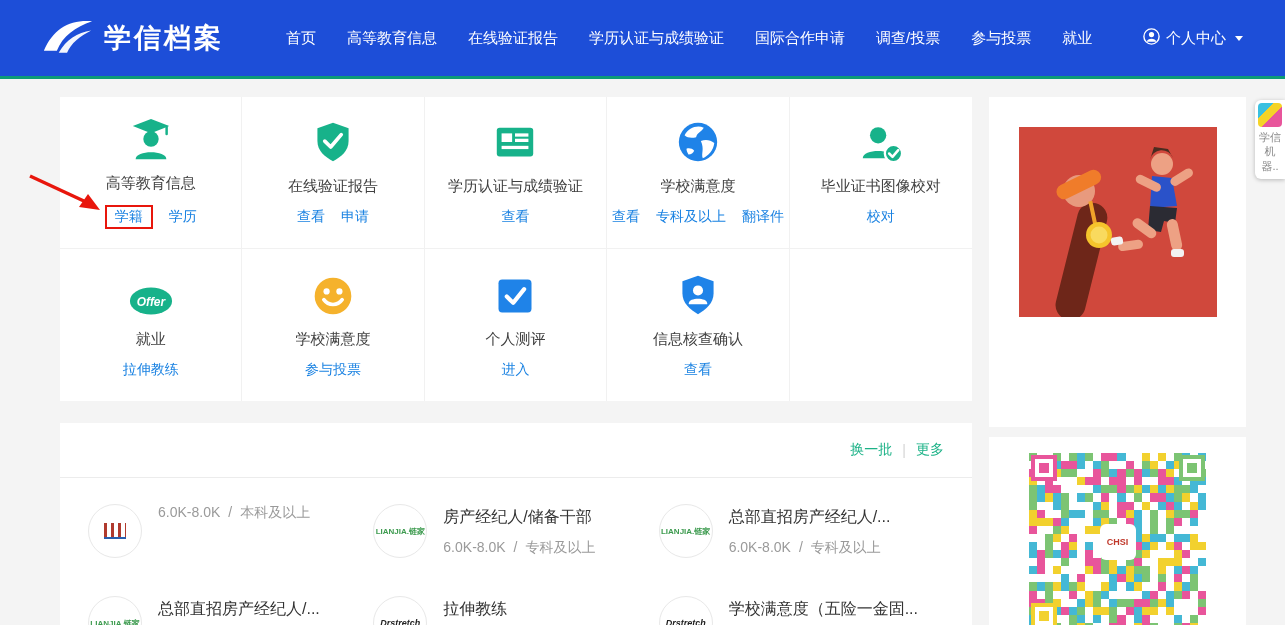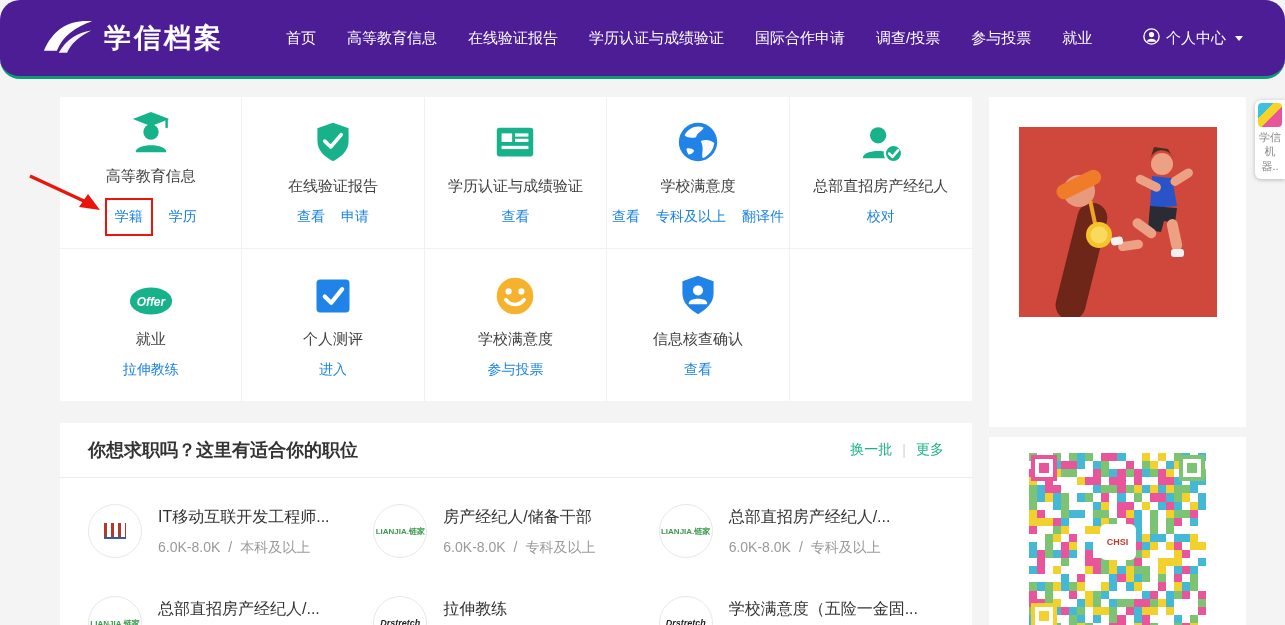--- a/index.html
+++ b/index.html
@@ -5,22 +5,22 @@
   * { margin:0; padding:0; box-sizing:border-box; }
   html,body { width:1285px; height:625px; }
   body {
     position:relative; overflow:hidden; background:#f4f4f4;
     font-family:"Liberation Sans","DejaVu Sans",sans-serif;
   }
   a { text-decoration:none; cursor:pointer; }
 
   
   .header {
-    height:79px; background:#4c1d95; border-bottom:3px solid #0d9b76;
-    display:flex; align-items:center; padding:0 42px; color:#fff;border-radius:20px;
+    height:79px; background:#1d4ed8; border-bottom:3px solid #0d9b76;
+    display:flex; align-items:center; padding:0 42px; color:#fff;
   }
   .logo { display:flex; align-items:center; gap:10px; cursor:pointer; }
   .logo-text { font-size:27px; font-weight:700; letter-spacing:3px; }
   .nav { display:flex; gap:31px; margin-left:62px; font-size:15px; white-space:nowrap; }
   .nav-item { cursor:pointer; }
   .user-menu { margin-left:auto; display:flex; align-items:center; gap:6px; font-size:15px; cursor:pointer; white-space:nowrap; }
   .caret { width:0; height:0; border-left:4.5px solid transparent; border-right:4.5px solid transparent; border-top:5.5px solid #fff; margin-left:3px; }
 
   
   .services-card { position:absolute; left:60px; top:97px; width:912px; background:#fff; }
@@ -28,21 +28,21 @@
   .service-cell {
     height:152px; display:flex; flex-direction:column; align-items:center; justify-content:center;
     border-right:1px solid #f1f1f1; border-bottom:1px solid #f1f1f1;
   }
   .service-cell:nth-child(5n) { border-right:none; }
   .service-cell:nth-child(n+6) { border-bottom:none; }
   .service-icon { height:46px; margin-bottom:12px; display:flex; align-items:flex-end; }
   .service-title { font-size:15px; color:#404040; margin-bottom:12px; }
   .service-links { display:flex; gap:16px; font-size:14px; align-items:center; }
   .service-links a { color:#1a82e2; }
-  .red-box { border:2px solid #e8160c; padding:8px 8px; }
+  .red-box { border:2px solid #e8160c; padding:1px 8px; }
 
   
   .annot-arrow { position:absolute; left:24px; top:170px; z-index:6; }
 
   
   .jobs-card { position:absolute; left:60px; top:423px; width:912px; height:260px; background:#fff; overflow:hidden; }
   .jobs-header { height:55px; display:flex; align-items:center; padding:0 28px; border-bottom:1px solid #ececec; }
   .jobs-title { font-size:18px; font-weight:700; color:#333; }
   .jobs-header-links { margin-left:auto; display:flex; align-items:center; gap:10px; font-size:14px; }
   .jobs-header-links a { color:#1cb287; }
@@ -197,69 +197,69 @@
       <div class="service-icon">
         <svg width="46" height="46" viewBox="0 0 48 48">
           <g fill="#17b28a">
             <circle cx="21" cy="17" r="8.5"></circle>
             <path d="M5 41 c0-10 32-10 32 0 z"></path>
           </g>
           <circle cx="37" cy="36" r="9" fill="#17b28a" stroke="#fff" stroke-width="2.4"></circle>
           <polyline points="32.5,36 36,39.5 42,32.5" stroke="#fff" stroke-width="2.6" fill="none" stroke-linecap="round" stroke-linejoin="round"></polyline>
         </svg>
       </div>
-      <div class="service-title">总部直招房产经纪人</div>
+      <div class="service-title">毕业证书图像校对</div>
       <div class="service-links">
         <a>校对</a>
       </div>
     </div>
 
     <div class="service-cell">
       <div class="service-icon">
         <svg width="46" height="34" viewBox="0 0 48 34">
           <ellipse cx="24" cy="17" rx="22" ry="14" fill="#17b28a"></ellipse>
           <text x="24" y="22" text-anchor="middle" font-size="12.5" font-weight="bold" font-style="italic" fill="#fff">Offer</text>
         </svg>
       </div>
       <div class="service-title">就业</div>
       <div class="service-links">
         <a>拉伸教练</a>
-      </div>
-    </div>
-
-    <div class="service-cell">
-      <div class="service-icon">
-        <svg width="44" height="44" viewBox="0 0 48 48">
-          <rect x="6" y="6" width="36" height="36" rx="4" fill="#1f83e8"></rect>
-          <polyline points="15,24.5 22,31.5 34,16.5" stroke="#fff" stroke-width="4.5" fill="none" stroke-linecap="round" stroke-linejoin="round"></polyline>
-        </svg>
-      </div>
-      <div class="service-title">个人测评</div>
-      <div class="service-links">
-        <a>进入</a>
       </div>
     </div>
 
     <div class="service-cell">
       <div class="service-icon">
         <svg width="44" height="44" viewBox="0 0 48 48">
           <circle cx="24" cy="24" r="20" fill="#f5b22c"></circle>
           <circle cx="17" cy="19" r="3.4" fill="#fff"></circle>
           <circle cx="31" cy="19" r="3.4" fill="#fff"></circle>
           <path d="M14 28 c5 7 15 7 20 0" stroke="#fff" stroke-width="4" fill="none" stroke-linecap="round"></path>
         </svg>
       </div>
       <div class="service-title">学校满意度</div>
       <div class="service-links">
         <a>参与投票</a>
       </div>
     </div>
 
     <div class="service-cell">
       <div class="service-icon">
+        <svg width="44" height="44" viewBox="0 0 48 48">
+          <rect x="6" y="6" width="36" height="36" rx="4" fill="#1f83e8"></rect>
+          <polyline points="15,24.5 22,31.5 34,16.5" stroke="#fff" stroke-width="4.5" fill="none" stroke-linecap="round" stroke-linejoin="round"></polyline>
+        </svg>
+      </div>
+      <div class="service-title">个人测评</div>
+      <div class="service-links">
+        <a>进入</a>
+      </div>
+    </div>
+
+    <div class="service-cell">
+      <div class="service-icon">
         <svg width="44" height="46" viewBox="0 0 48 48">
           <path d="M24 3 41 9 v13 c0 11-8 17-17 23 C15 39 7 33 7 22 V9 z" fill="#1f83e8"></path>
           <circle cx="24" cy="19" r="5.5" fill="#fff"></circle>
           <path d="M14 33 c0-6.5 20-6.5 20 0 v1 H14 z" fill="#fff"></path>
         </svg>
       </div>
       <div class="service-title">信息核查确认</div>
       <div class="service-links">
         <a>查看</a>
       </div>
@@ -270,35 +270,33 @@
   </div>
 </div>
 
 <svg class="annot-arrow" width="85" height="50">
   <line x1="6" y1="6" x2="62" y2="32" stroke="#e8160c" stroke-width="3.5"></line>
   <polygon points="76,40 55,37 64,24" fill="#e8160c"></polygon>
 </svg>
 
 <div class="jobs-card">
   <div class="jobs-header">
-    <span class="jobs-title">你想求职吗？这里有适合你的职位</span>
     <span class="jobs-header-links">
       <a>换一批</a>
       <span class="sep">|</span>
       <a>更多</a>
     </span>
   </div>
   <div class="jobs-grid">
 
     <div class="job">
       <div class="job-logo">
           <span class="edu-seal"></span>
         </div>
       <div>
-        <div class="job-title">IT移动互联开发工程师...</div>
         <div class="job-meta">
           <span>6.0K-8.0K</span>
           <span>/</span>
           <span>本科及以上</span>
         </div>
       </div>
     </div>
 
     <div class="job">
       <div class="job-logo logo-lianjia">LIANJIA.链家</div>

